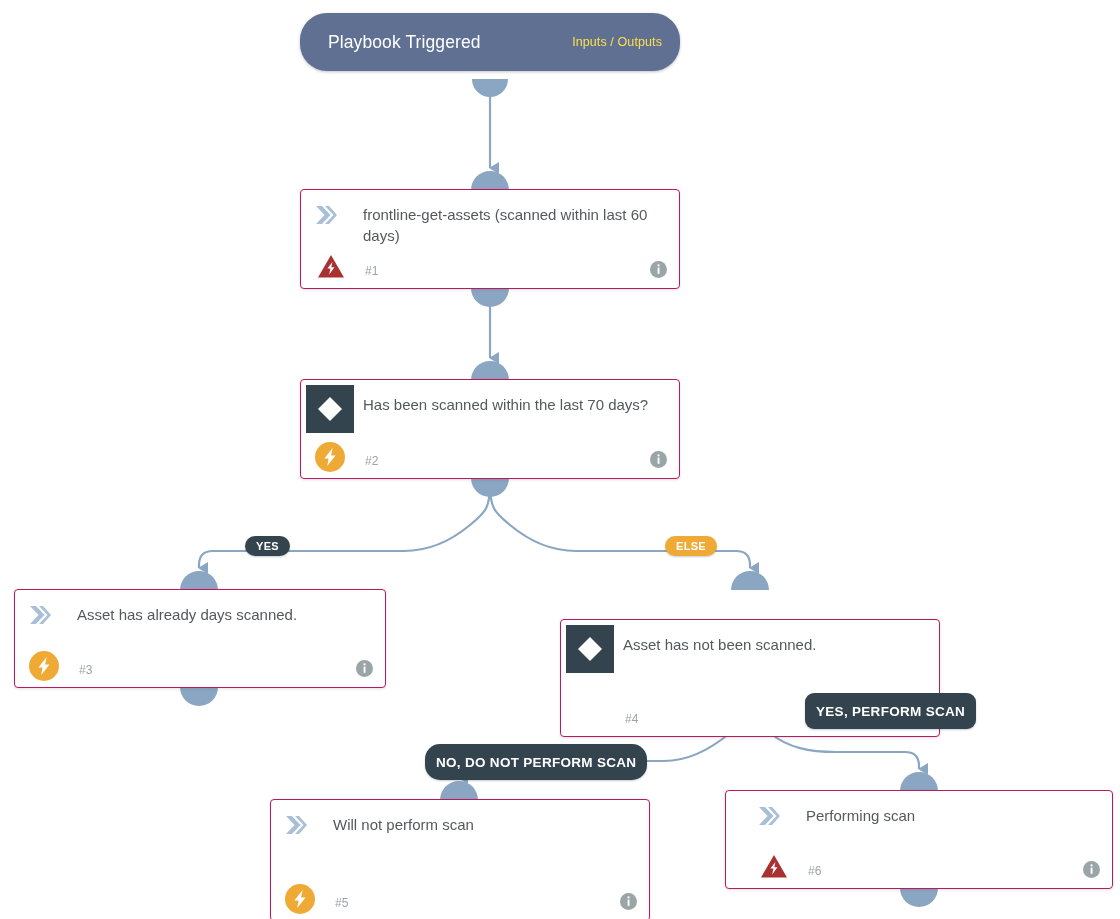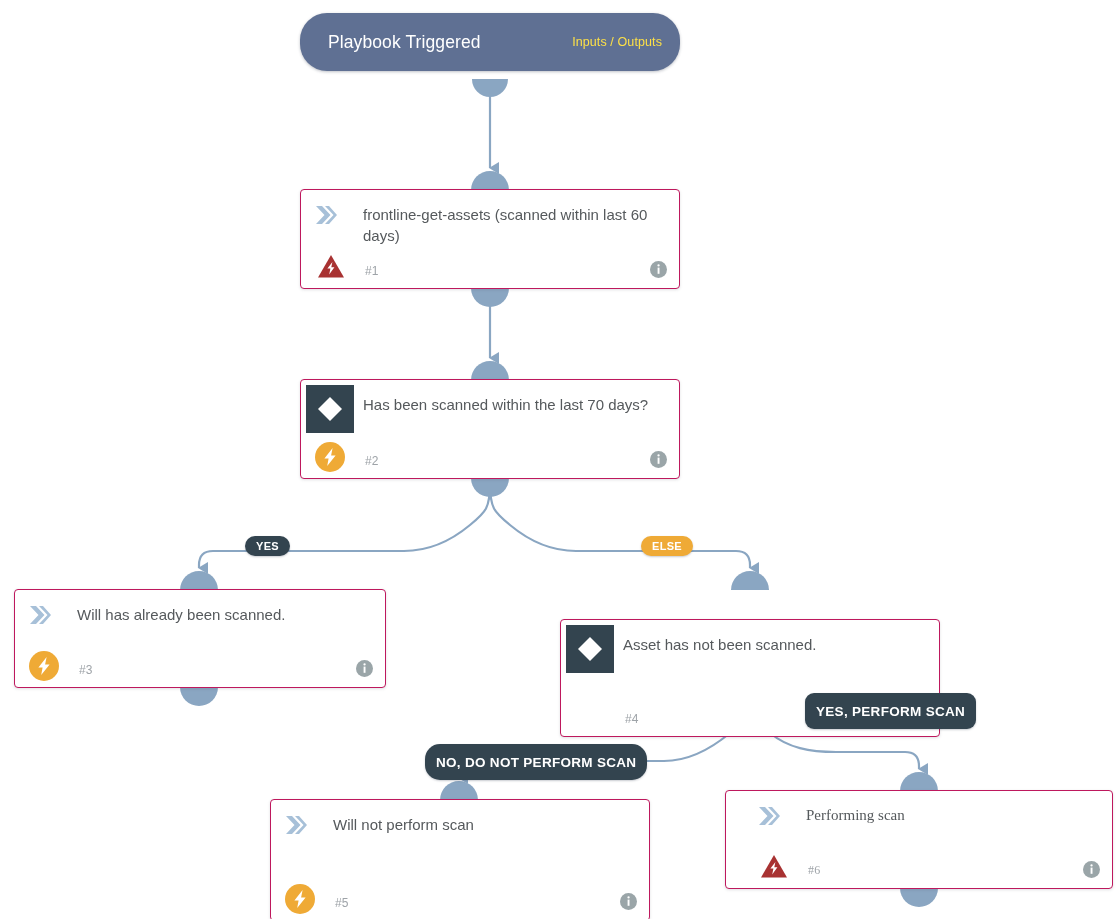--- a/index.html
+++ b/index.html
@@ -246,32 +246,32 @@
         <rect x="7.6" y="6.6" width="1.9" height="6.2" fill="#ffffff"></rect>
         <circle cx="8.55" cy="4.4" r="1.15" fill="#ffffff"></circle>
       </svg>
     </span>
   </div>
 
   <div class="branch-label dark" style="left:245px; top:536px;">
     <span>YES</span>
   </div>
 
-  <div class="branch-label amber" style="left:641px; top:536px;align-items:center;">
+  <div class="branch-label amber" style="left:665px; top:536px;align-items:center;">
     <span>ELSE</span>
   </div>
 
   <div class="node" style="left:14px; top:589px; width:372px; height:99px;">
     <span class="type-icon">
       <svg class="chevron-glyph" width="22" height="20" viewBox="0 0 22 20" aria-hidden="true">
         <path d="M1,1 L9.5,10 L1,19 L7,19 L15.5,10 L7,1 Z" fill="#a7c0d8"></path>
         <path d="M10,1 L18.5,10 L10,19 L14,19 L22,10 L14,1 Z" fill="#a7c0d8"></path>
       </svg>
     </span>
-    <span class="node-title">Will has already been scanned.</span>
+    <span class="node-title">Asset has already days scanned.</span>
     <span class="status-badge bolt-circle">
       <svg width="32" height="32" viewBox="0 0 32 32" aria-hidden="true">
         <circle cx="16" cy="16" r="15" fill="#efaa36"></circle>
         <path d="M18.6,7 L10.4,17.6 L14.6,17.6 L13.2,25 L21.6,14.6 L17.1,14.6 Z" fill="#ffffff"></path>
       </svg>
     </span>
     <span class="node-num">#3</span>
     <span class="info-icon">
       <svg width="17" height="17" viewBox="0 0 17 17" aria-hidden="true">
         <circle cx="8.5" cy="8.5" r="8.5" fill="#9aa5a8"></circle>
@@ -323,21 +323,21 @@
     <span class="node-num">#5</span>
     <span class="info-icon">
       <svg width="17" height="17" viewBox="0 0 17 17" aria-hidden="true">
         <circle cx="8.5" cy="8.5" r="8.5" fill="#9aa5a8"></circle>
         <rect x="7.6" y="6.6" width="1.9" height="6.2" fill="#ffffff"></rect>
         <circle cx="8.55" cy="4.4" r="1.15" fill="#ffffff"></circle>
       </svg>
     </span>
   </div>
 
-  <div class="node" style="left:725px; top:790px; width:388px; height:99px;font-family:Liberation Serif, serif;">
+  <div class="node" style="left:725px; top:790px; width:388px; height:99px;">
     <span class="type-icon" style="left:28px;">
       <svg class="chevron-glyph" width="22" height="20" viewBox="0 0 22 20" aria-hidden="true">
         <path d="M1,1 L9.5,10 L1,19 L7,19 L15.5,10 L7,1 Z" fill="#a7c0d8"></path>
         <path d="M10,1 L18.5,10 L10,19 L14,19 L22,10 L14,1 Z" fill="#a7c0d8"></path>
       </svg>
     </span>
     <span class="node-title" style="left:80px;">Performing scan</span>
     <span class="status-badge" style="left:32px;">
       <svg width="28" height="25" viewBox="0 0 28 25" aria-hidden="true">
         <path d="M14,1 L27,23.5 L1,23.5 Z" fill="#a83232"></path>

